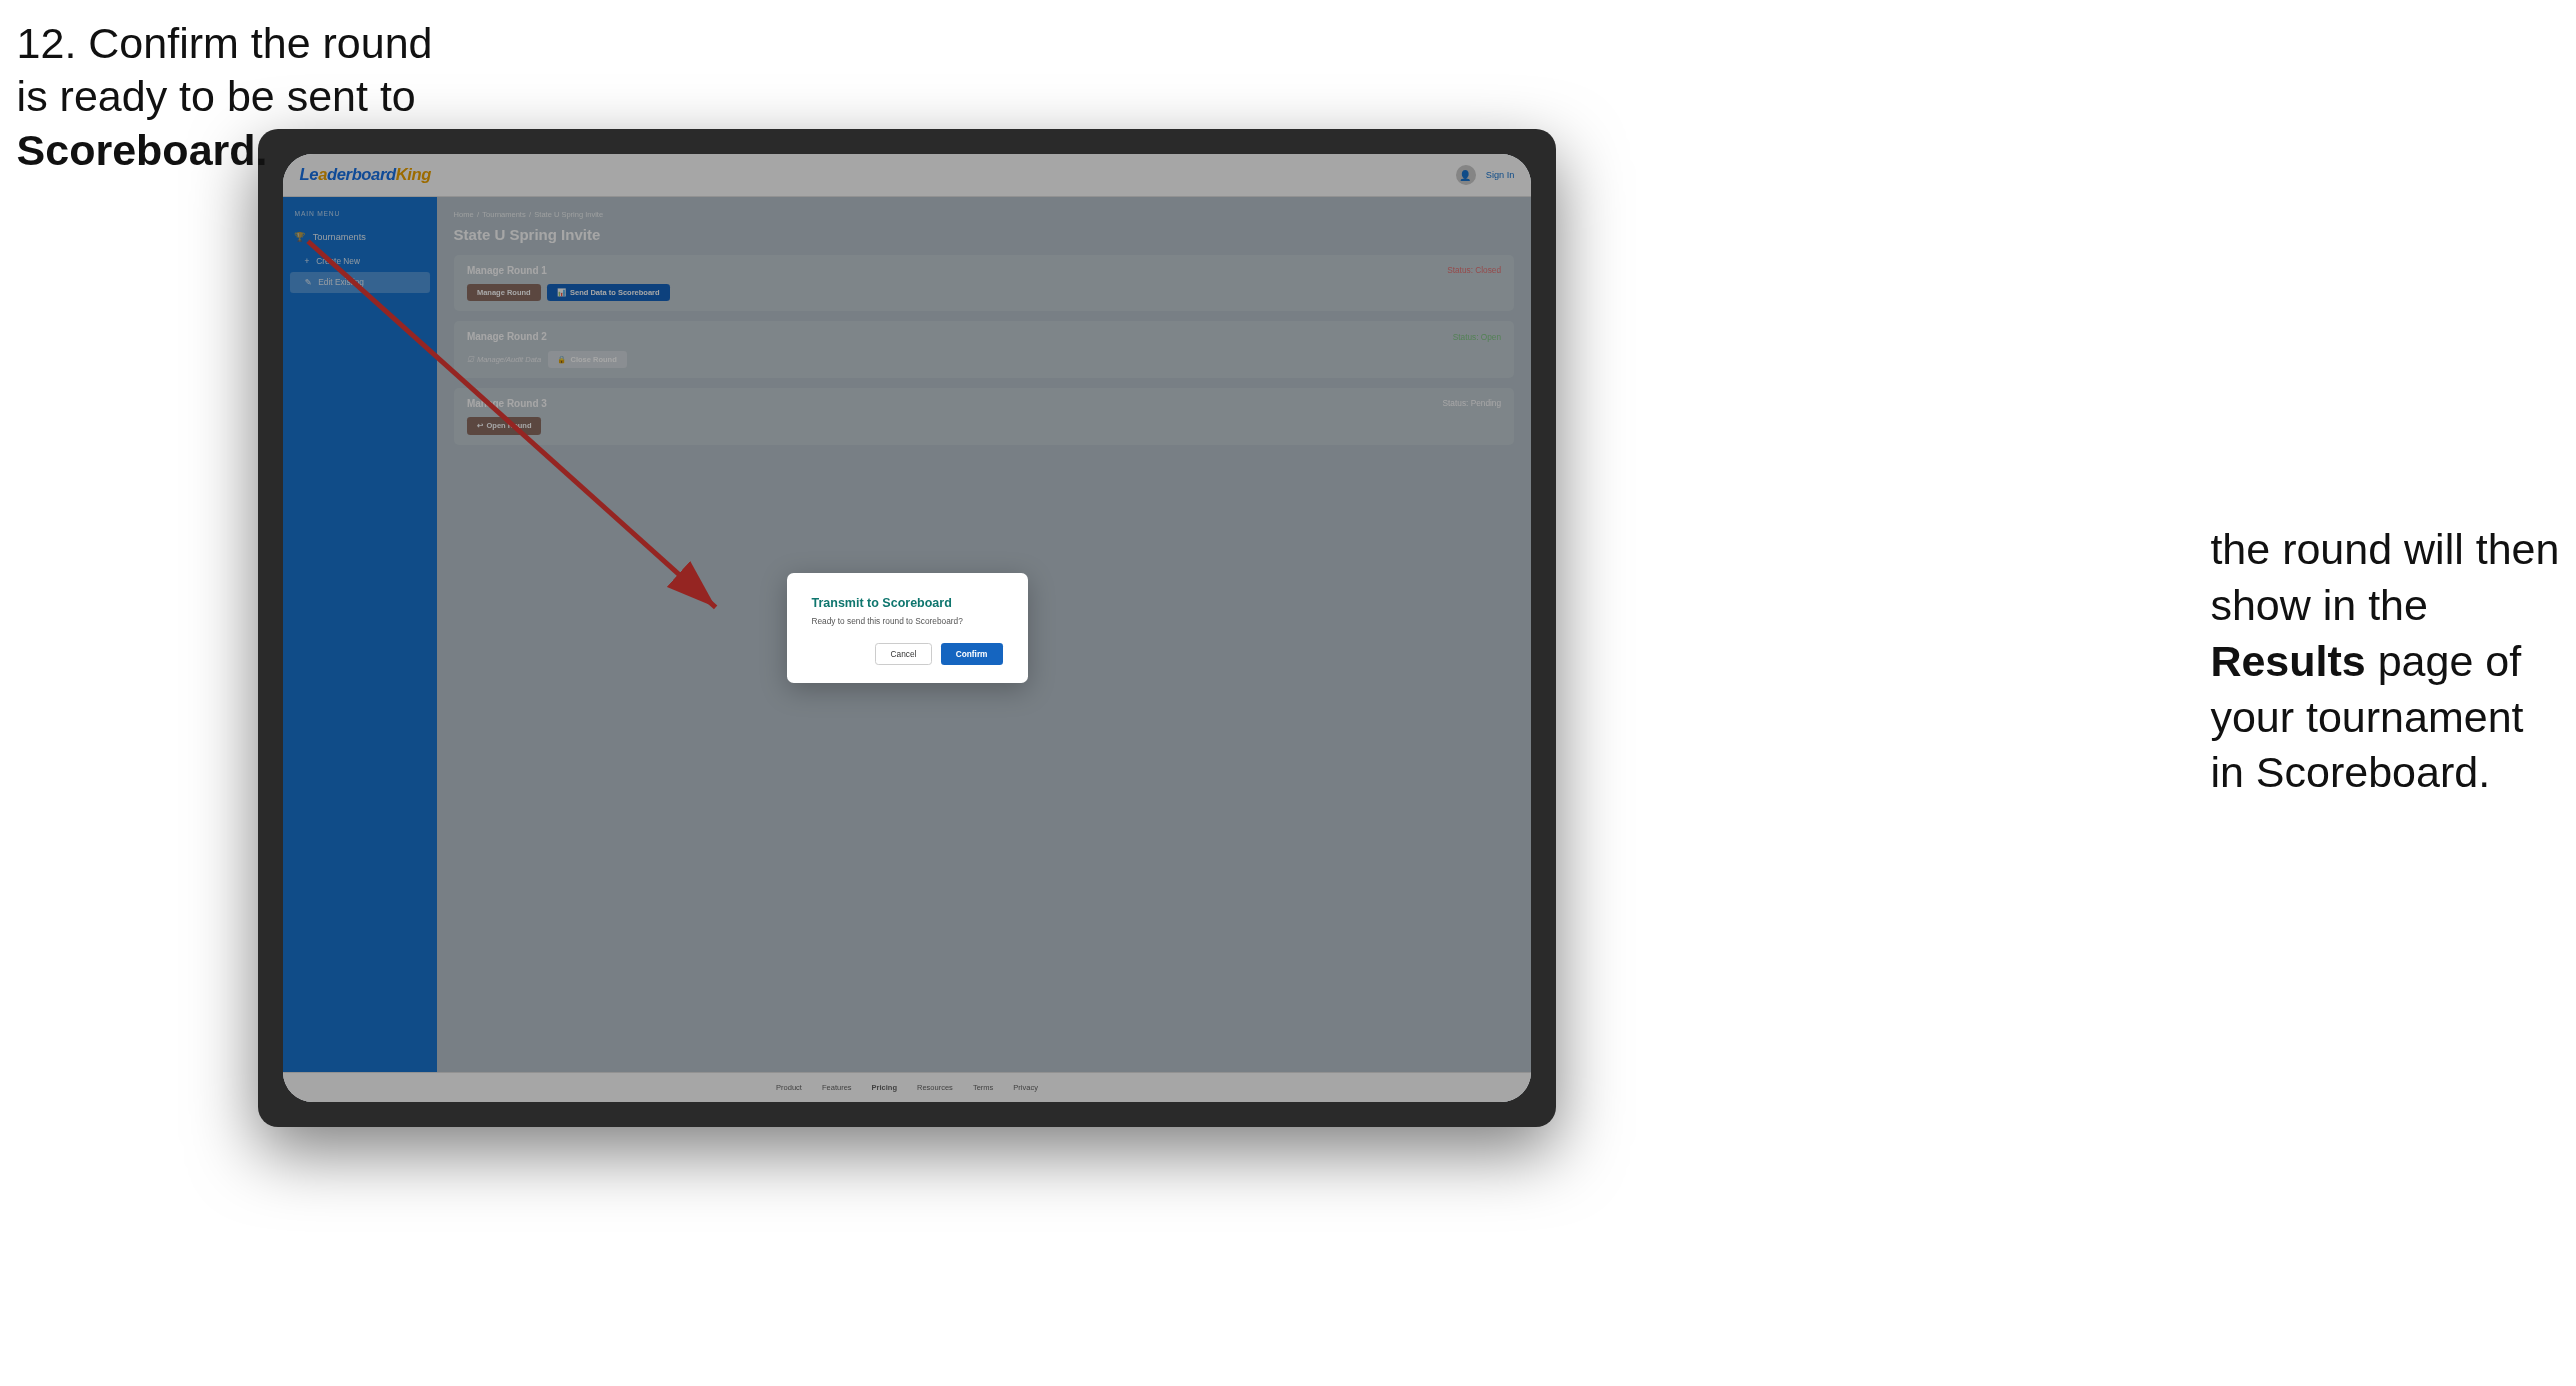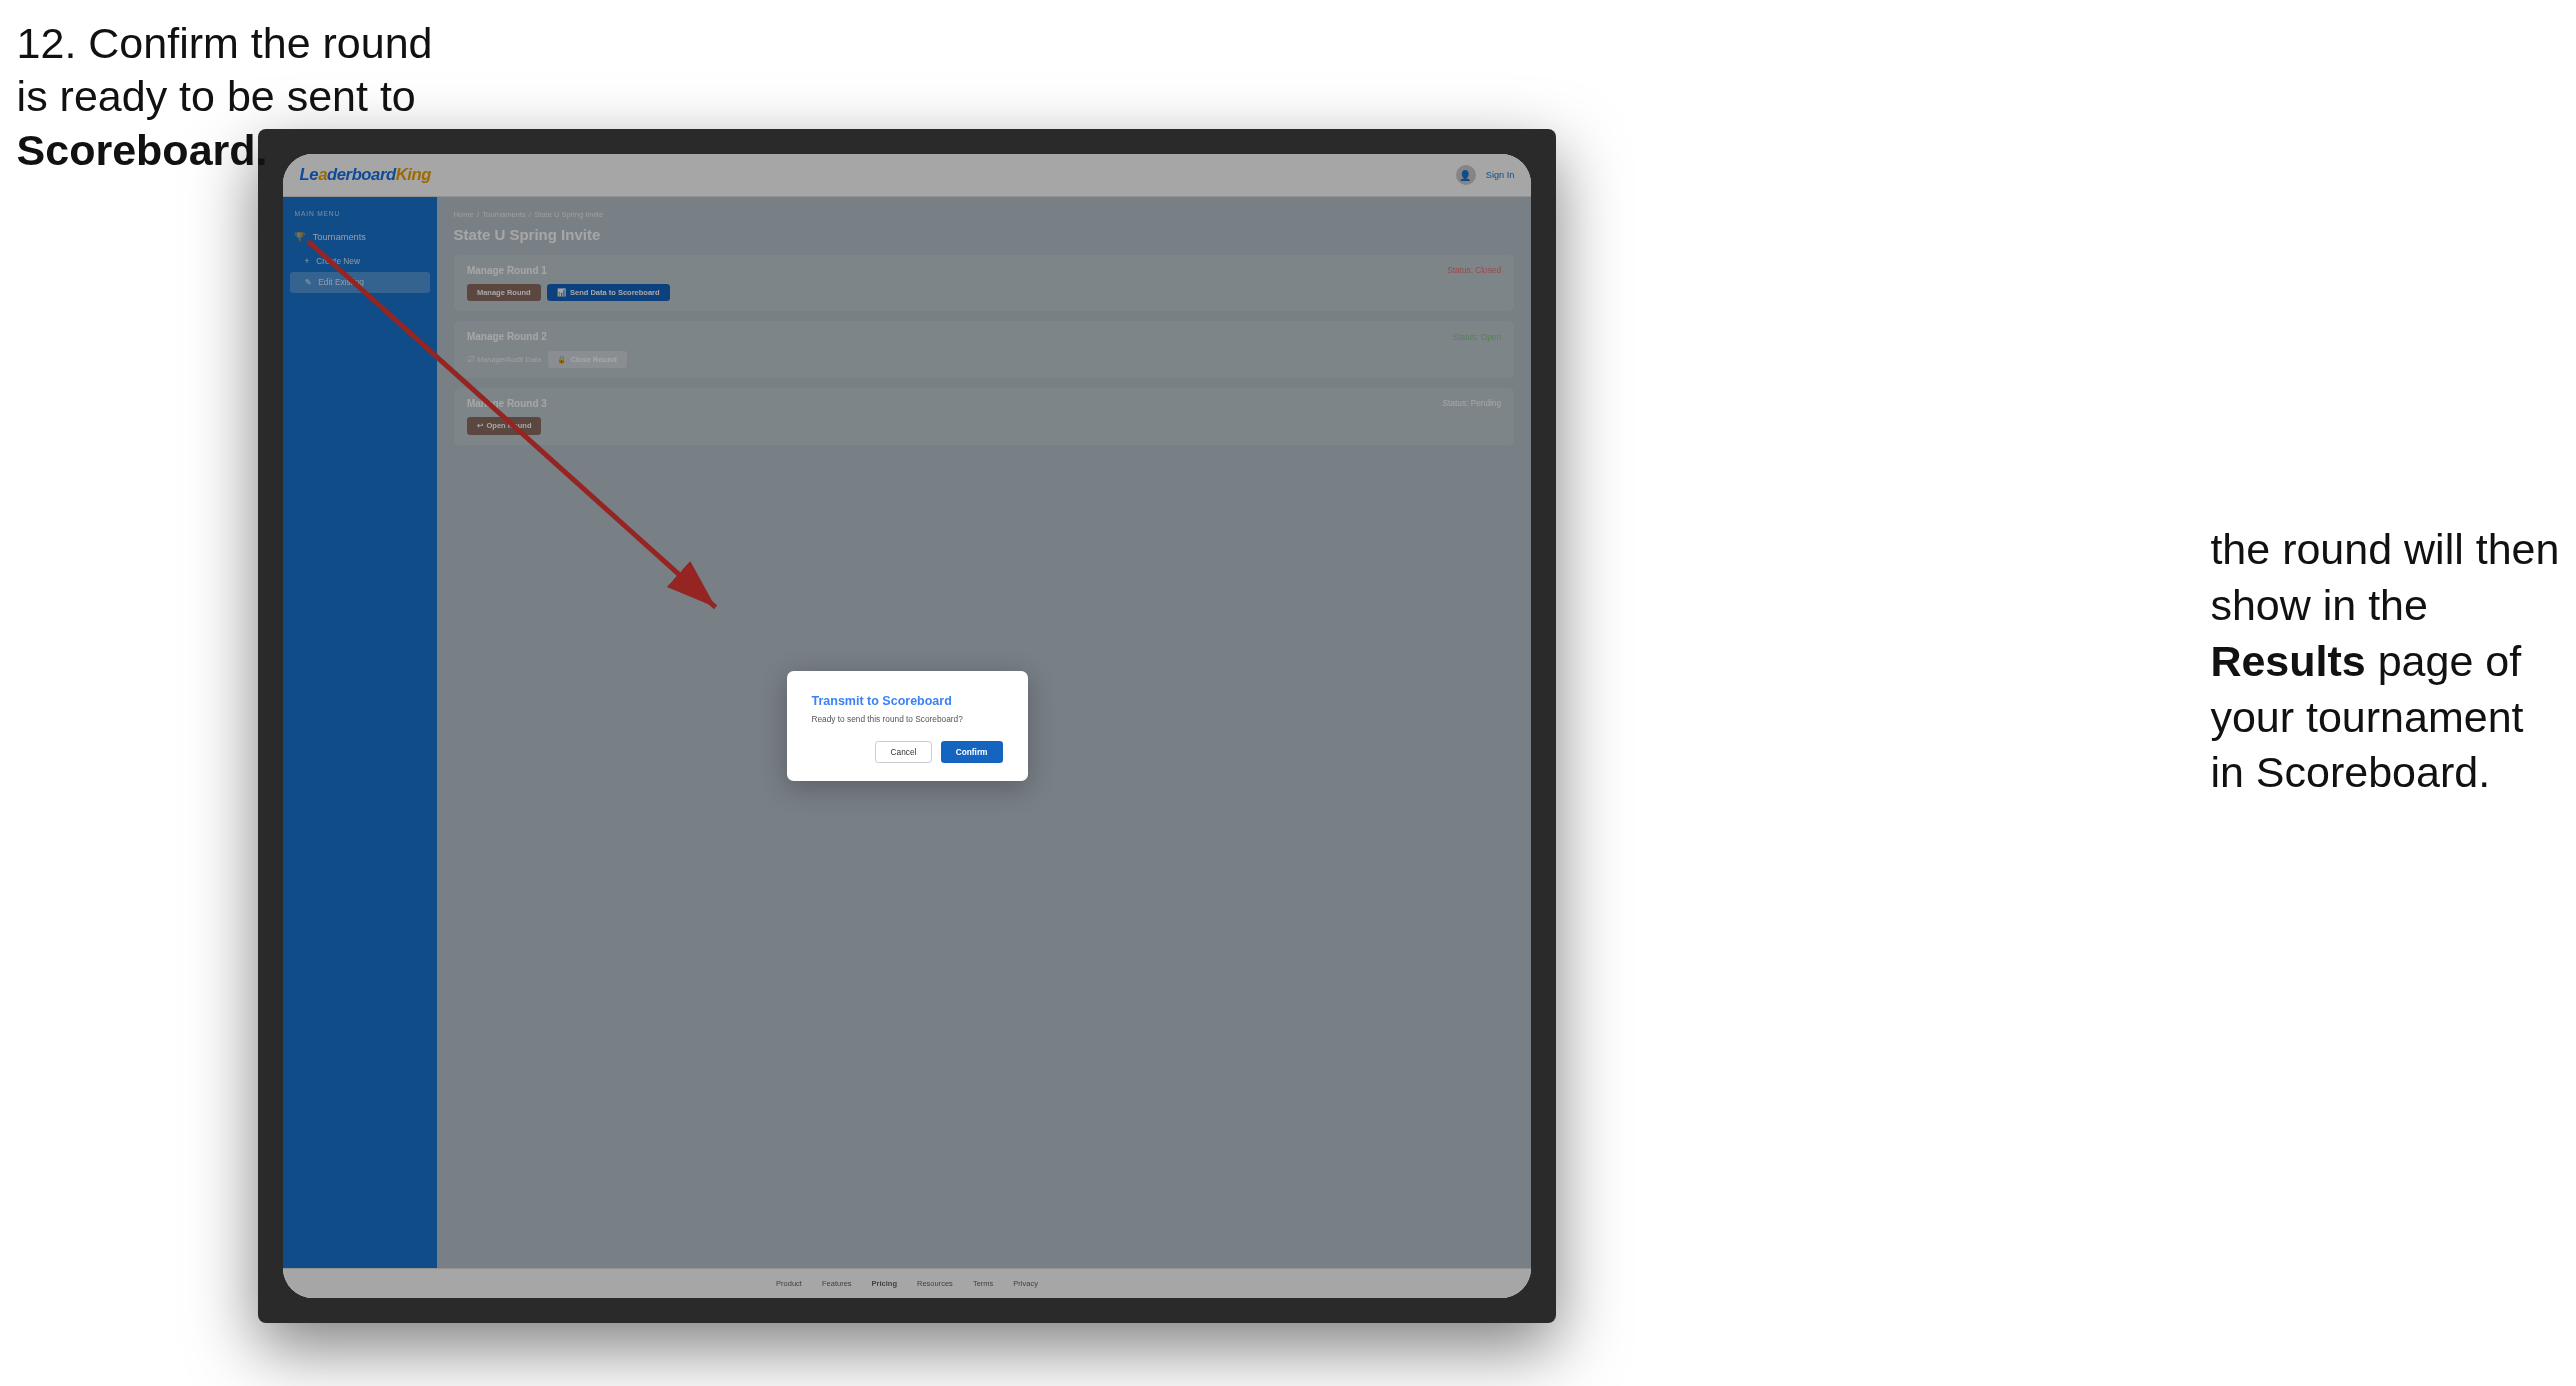--- a/index.html
+++ b/index.html
@@ -52,23 +52,23 @@
       pointer-events: none;
       z-index: 20;
     }
 
     
     .tablet-device {
       position: absolute;
       top: 129px;
       left: 258px;
       width: 1298px;
-      height: 1194px;
+      height: 998px;
       background: #2a2a2a;
-      border-radius: 8px;
+      border-radius: 20px;
       box-shadow: 0 25px 67px rgba(0,0,0,0.5);
       padding: 25px;
     }
 
     .tablet-screen {
       width: 100%;
       height: 100%;
       background: #b0b8c1;
       border-radius: 30px;
       overflow: hidden;
@@ -293,21 +293,21 @@
       background: #fff;
       border-radius: 6.7px;
       padding: 23px 25px 18.3px;
       width: 241px;
       box-shadow: 0 6.7px 27px rgba(0,0,0,0.25);
     }
 
     .modal-title {
       font-size: 12.5px;
       font-weight: 700;
-      color: #3b82f6;
+      color: #0f766e;
       margin-bottom: 6px;
     }
 
     .modal-subtitle {
       font-size: 8.3px;
       color: #555;
       margin-bottom: 16.6px;
     }
 
     .modal-actions {

